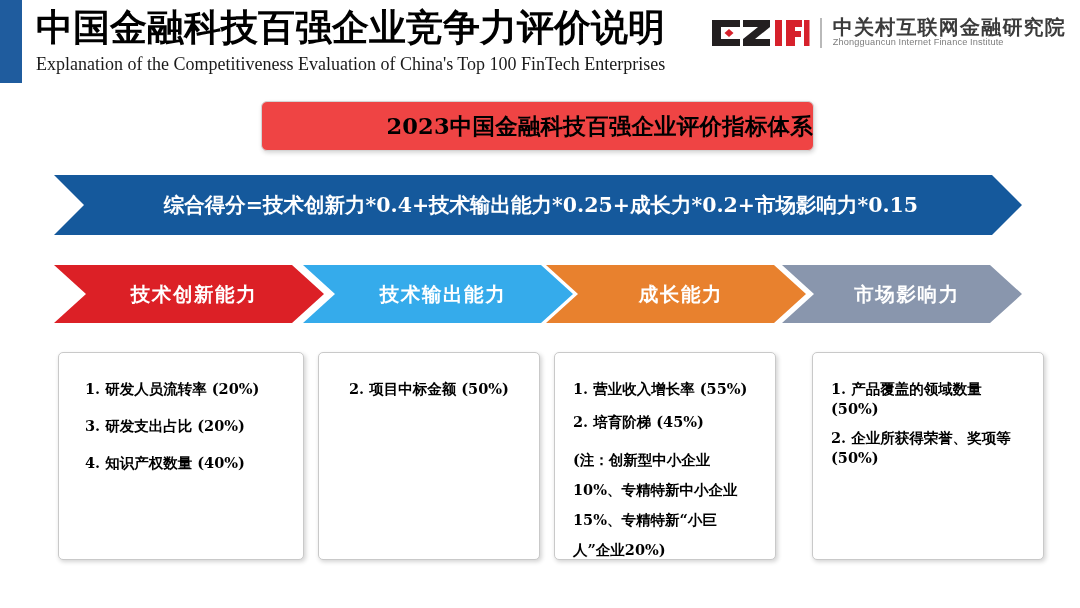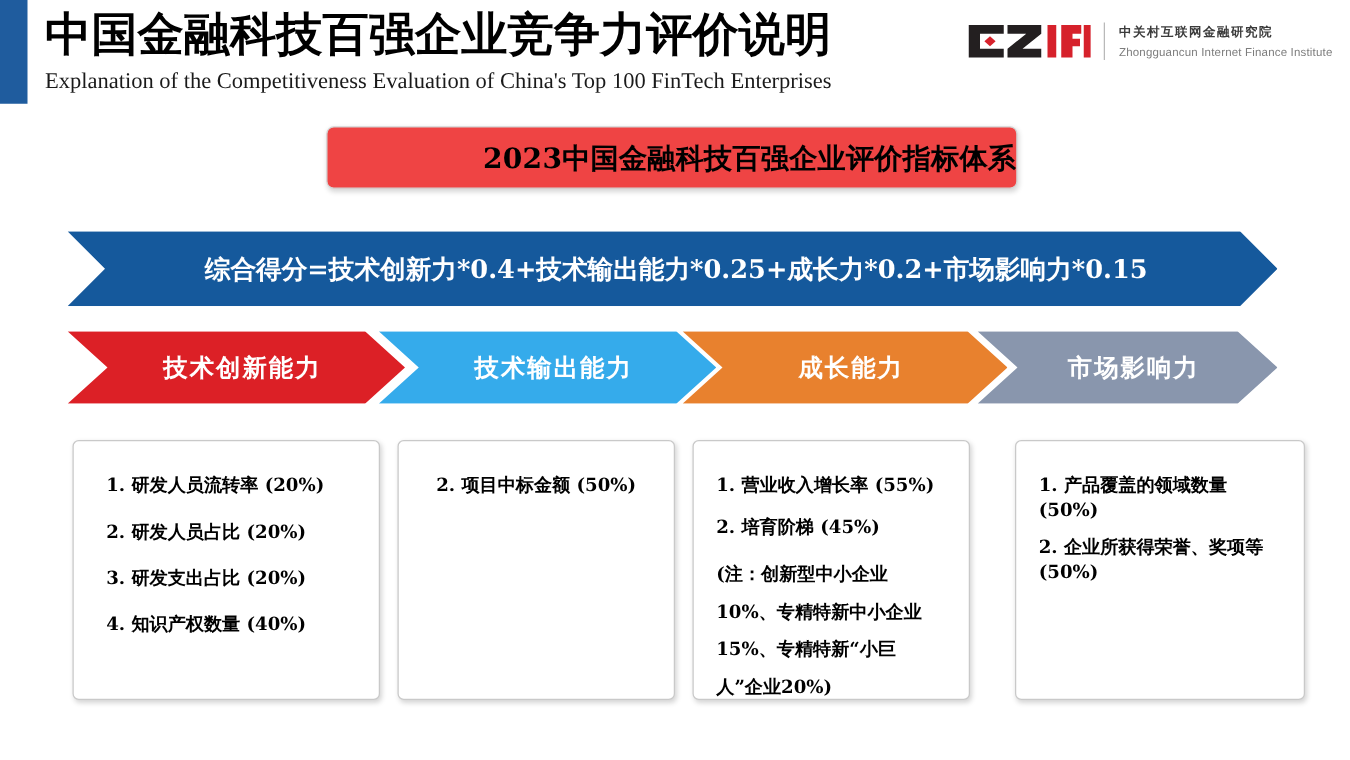--- a/index.html
+++ b/index.html
@@ -74,21 +74,21 @@
     background: #b9b9b9;
     margin: 0 11px 0 10px;
   }
   #logo-text {
     display: flex;
     flex-direction: column;
     justify-content: center;
   }
   #logo-cn {
     font-family: "DejaVu Sans", "Liberation Sans", sans-serif;
-    font-size: 10px;
+    font-size: 20px;
     font-weight: bold;
     color: #3b3b3b;
     letter-spacing: 1.2px;
     line-height: 18px;
     white-space: nowrap;
   }
   #logo-en {
     font-family: "Liberation Sans", "DejaVu Sans", sans-serif;
     font-size: 9.2px;
     color: #7d7d7d;
@@ -119,21 +119,21 @@
     font-weight: bold;
     color: #000000;
     letter-spacing: 0.2px;
     white-space: nowrap;
   }
 
   
   #formula-banner {
     position: absolute;
     left: 54px;
-    top: 185px;
+    top: 175px;
     width: 968px;
     height: 60px;
     background: #15599C;
     -webkit-clip-path: polygon(0 0, 938px 0, 968px 50%, 938px 100%, 0 100%, 30px 50%);
     clip-path: polygon(0 0, 938px 0, 968px 50%, 938px 100%, 0 100%, 30px 50%);
     display: flex;
     align-items: center;
     justify-content: center;
   }
   #formula-text {
@@ -280,21 +280,20 @@
   </div>
   <div class="dim-chevron" id="dim-3" style="background: rgb(137, 150, 173);">
     <span class="dim-label">市场影响力</span>
   </div>
 </div>
 
 <div id="cards-row">
 
   <div class="card" id="card-0">
     <div class="card-item">1. 研发人员流转率 (20%)</div>
-    <div class="card-item">2. 研发人员占比 (20%)</div>
     <div class="card-item">3. 研发支出占比 (20%)</div>
     <div class="card-item">4. 知识产权数量 (40%)</div>
   </div>
 
   <div class="card" id="card-1">
     <div class="card-item">2. 项目中标金额 (50%)</div>
   </div>
 
   <div class="card" id="card-2">
     <div class="card-item">1. 营业收入增长率 (55%)</div>

